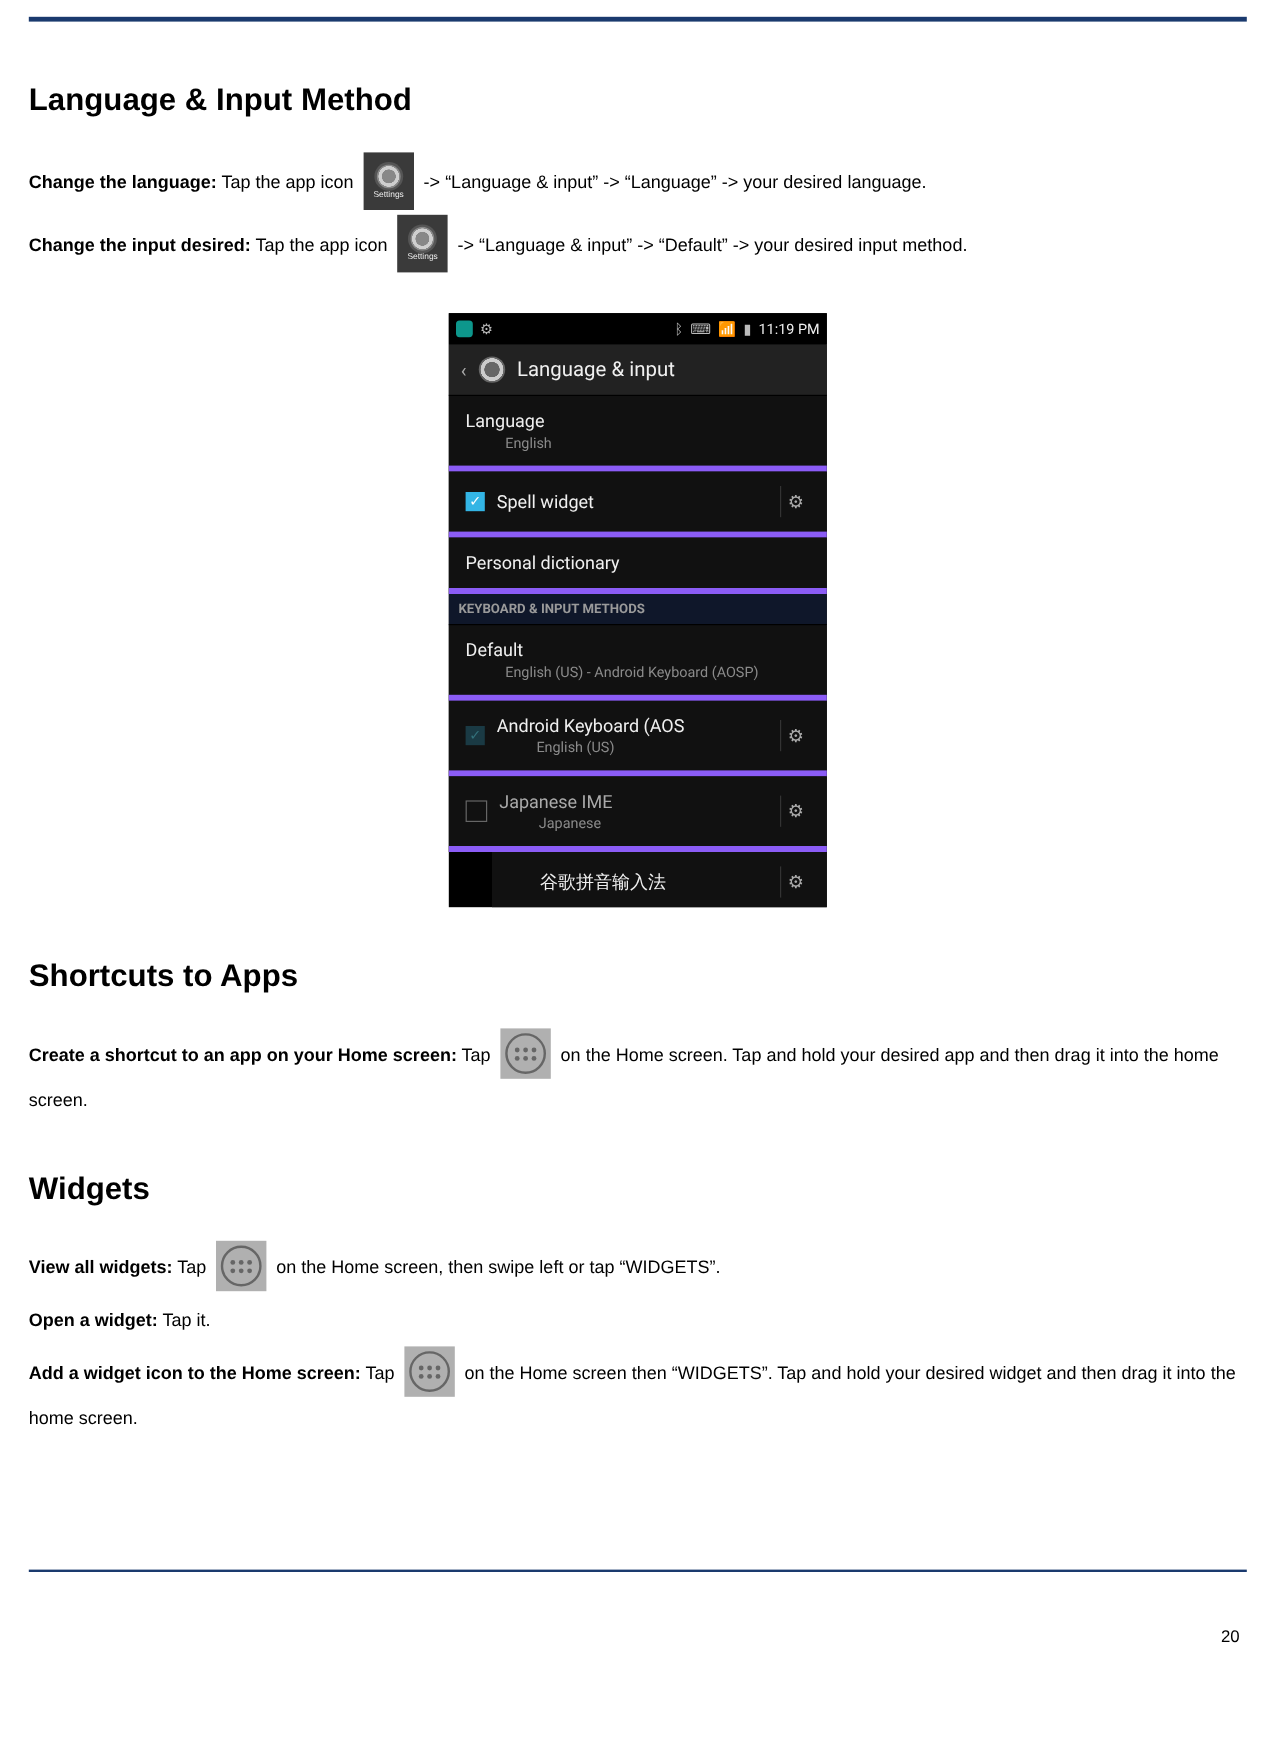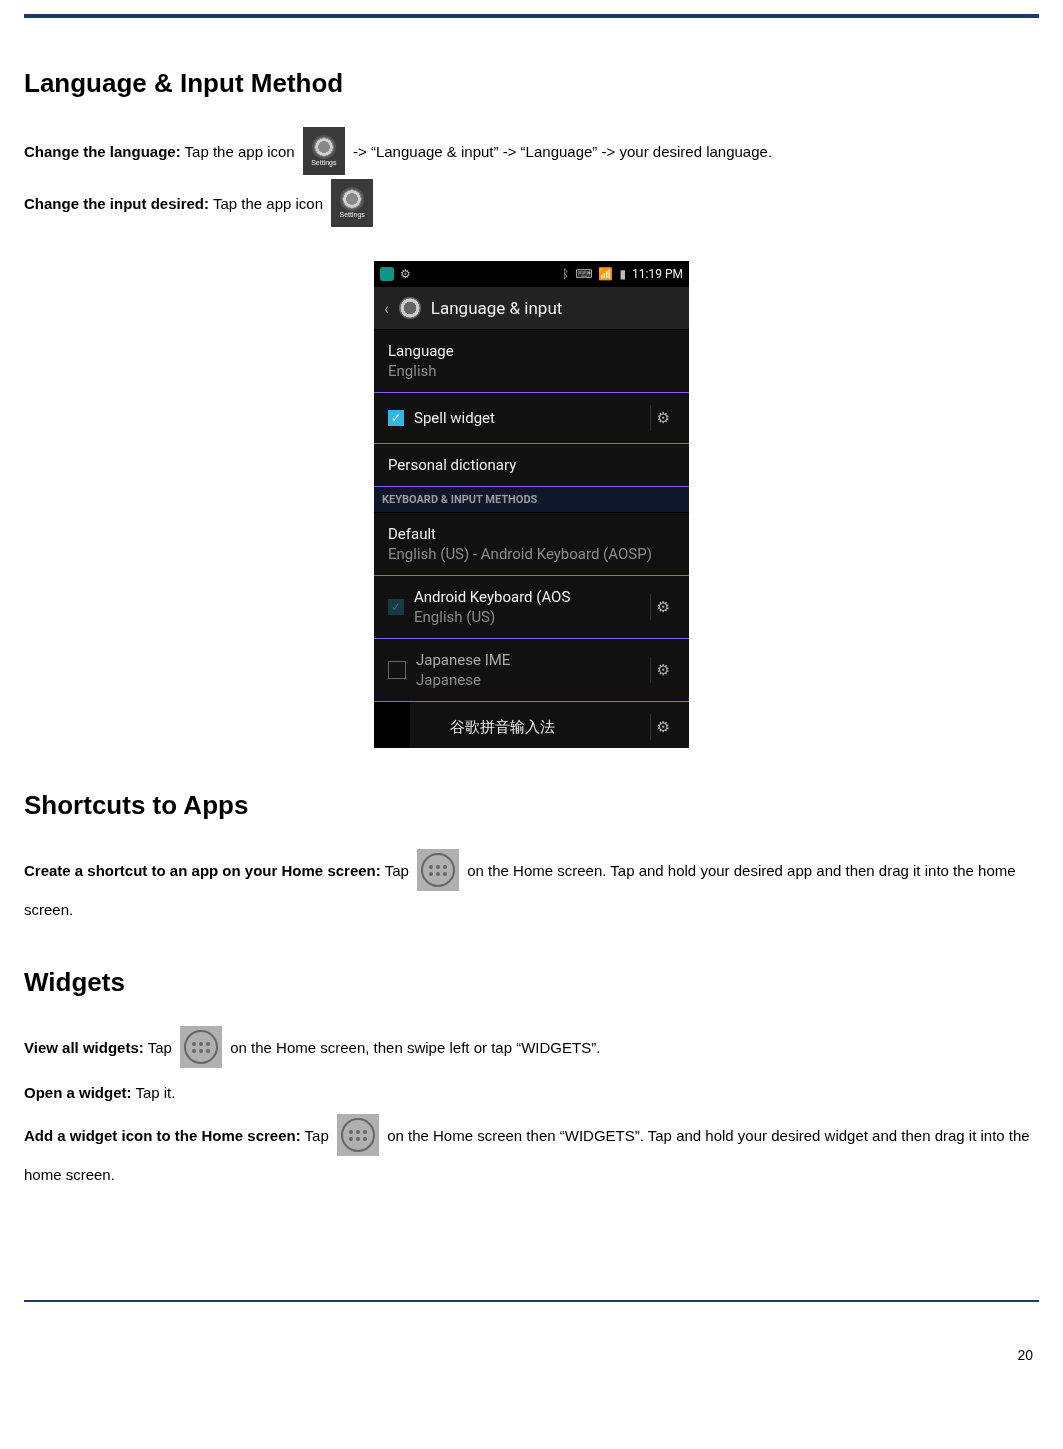--- a/index.html
+++ b/index.html
@@ -137,34 +137,35 @@
   .header .gear-sm {
     width: 22px; height: 22px; border-radius: 50%;
     background: radial-gradient(circle, #666 0 40%, #ccc 42% 60%, #666 62% 100%);
   }
   .header .title {
     font-size: 17px;
     color: #f0f0f0;
   }
   .row {
     padding: 12px 14px;
-    border-bottom: 1px solid #8b5cf6;
+    border-bottom: 5px solid #8b5cf6;
     display: flex;
     align-items: center;
     justify-content: space-between;
     background: #111;
   }
   .row .txt .primary {
     font-size: 15px;
     color: #f0f0f0;
   }
   .row .txt .secondary {
-    font-size: 15px;
+    font-size: 12px;
     color: #8a8a8a;
     margin-top: 2px;
+    margin-left: 33px;
   }
   .row .settings-sliders {
     color: #aaa;
     font-size: 15px;
     letter-spacing: -1px;
     padding: 4px 6px;
     border-left: 1px solid #333;
   }
   .subhead {
     background: #0f172a;
@@ -230,20 +231,21 @@
         <span class="label">Settings</span>
       </span>
       <span> -&gt; “Language &amp; input” -&gt; “Language” -&gt; your desired language.</span>
     </div>
     <div>
       <strong>Change the input desired:</strong><span> Tap the app icon </span>
       <span class="inline-icon settings-icon">
         <span class="gear"></span>
         <span class="label">Settings</span>
       </span>
+      <span> -&gt; “Language &amp; input” -&gt; “Default” -&gt; your desired input method.</span>
     </div>
   </div>
 
   <div class="phone-wrap">
     <div class="phone">
       <div class="statusbar">
         <div class="left">
           <span class="teal-dot"></span>
           <span class="status-glyph">⚙</span>
         </div>

